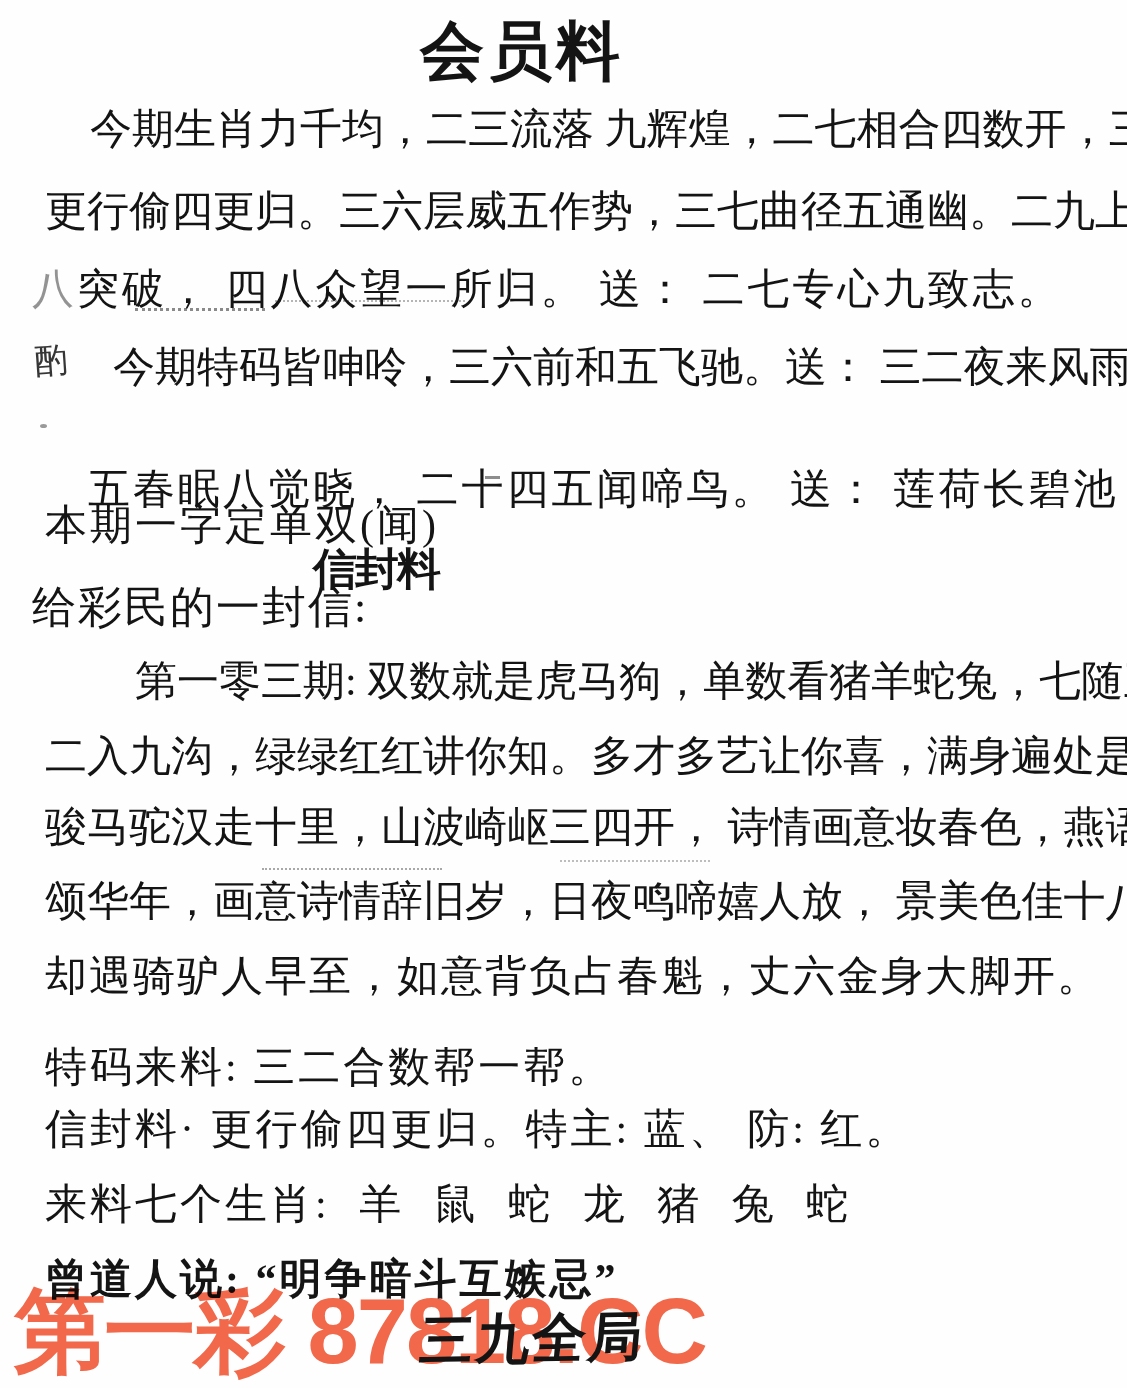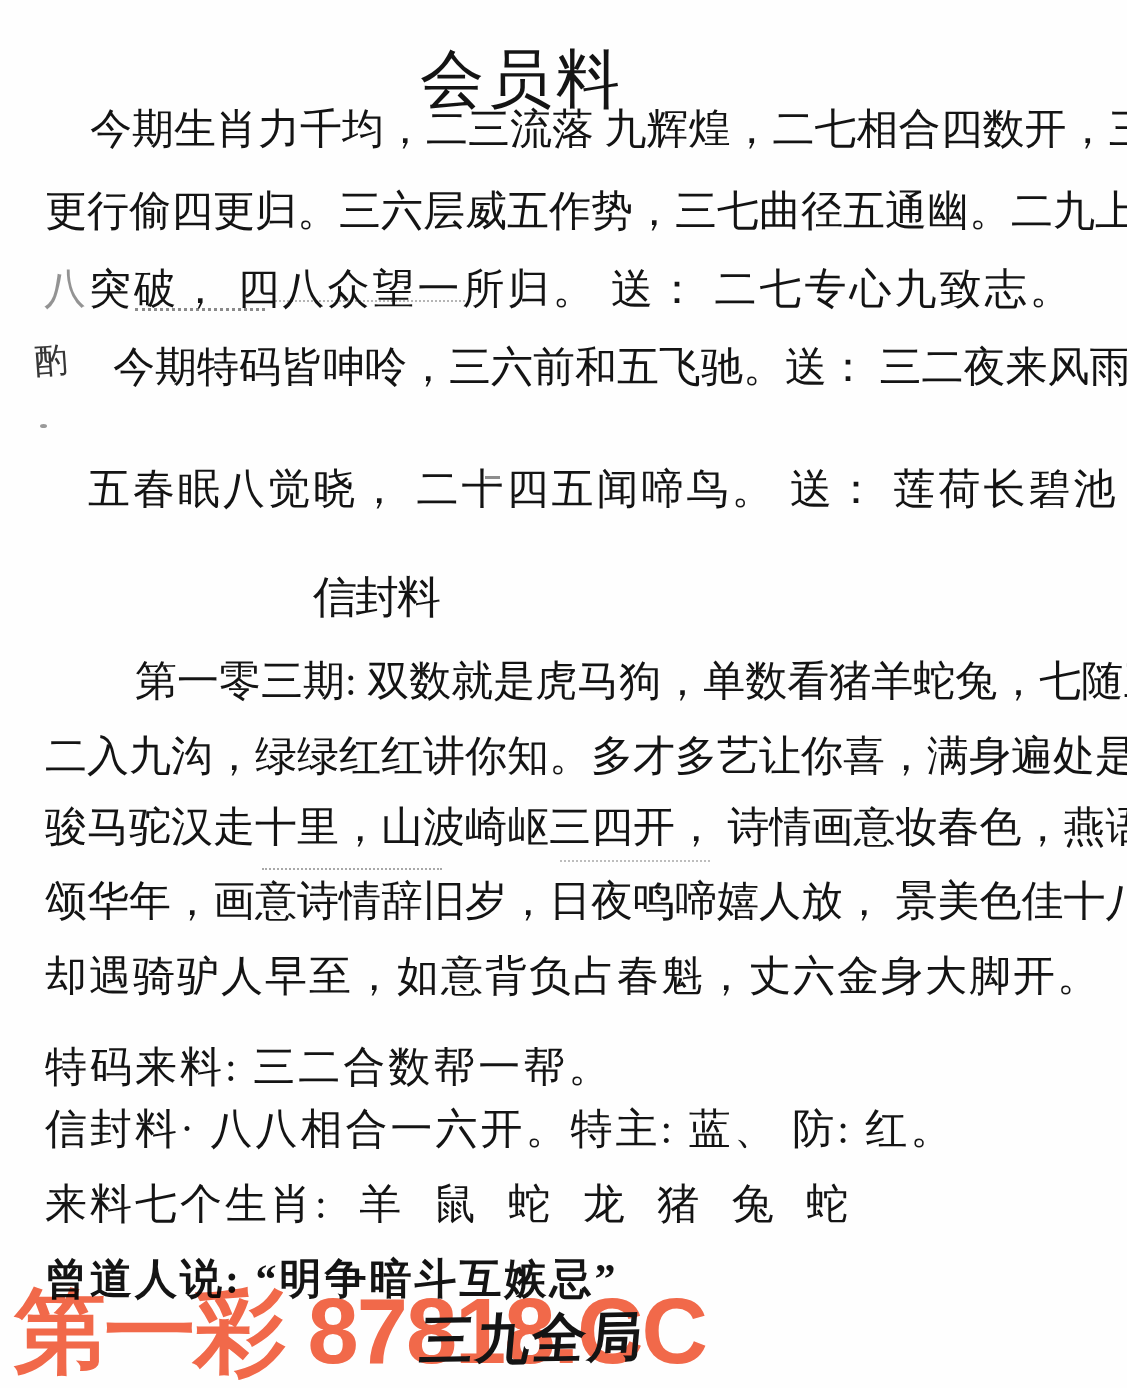--- a/index.html
+++ b/index.html
@@ -21,24 +21,23 @@
     white-space:nowrap;
     z-index:4;
   }
   .just{
     text-align:justify;
     text-align-last:justify;
   }
   .natural{letter-spacing:3px;}
   .sec-title{
     position:absolute;
-    font-weight:normal;
+    font-weight:bold;
     z-index:4;
     white-space:nowrap;
-    margin-top:28px;
   }
   #title-member{left:420px;top:8px;font-size:64px;letter-spacing:4px;}
   #title-envelope{left:313px;top:540px;font-size:44px;letter-spacing:-2px;}
   #intro-line{left:32px;top:578px;font-size:44px;letter-spacing:2px;position:absolute;z-index:4;white-space:nowrap;}
   .faded{opacity:.45;}
   #margin-smudge{
     position:absolute;left:34px;top:338px;
     font-size:34px;transform:rotate(-4deg);
     opacity:.85;z-index:4;
   }
@@ -60,21 +59,21 @@
   .noise{position:absolute;z-index:3;}
   #noise-a{left:135px;top:308px;width:130px;border-top:3px dotted #8a8a8a;}
   #noise-b{left:275px;top:300px;width:190px;border-top:2px dotted #b5b5b5;}
   #noise-c{left:262px;top:868px;width:180px;border-top:2px dotted #a8a8a8;}
   #noise-d{left:560px;top:860px;width:150px;border-top:2px dotted #bdbdbd;}
   #noise-dash{left:485px;top:476px;width:15px;height:3px;background:#8d8d8d;}
   #noise-dot{left:40px;top:424px;width:7px;height:4px;background:#9a9a9a;border-radius:50%;}
   
   .m0{top:100px;text-indent:45px;}
   .m1{top:182px;}
-  .m2{top:260px;left:44px;width:auto;}
+  .m2{top:260px;left:32px;width:auto;}
   .m3{top:338px;text-indent:68px;}
   .m4{top:416px;left:88px;width:auto;margin-top:44px;}
   .m5{top:496px;width:auto;}
   .e0{top:652px;text-indent:90px;}
   .e1{top:727px;}
   .e2{top:798px;}
   .e3{top:872px;}
   .e4{top:947px;width:auto;letter-spacing:2px;text-align:center;}
   .e5{top:1025px;width:auto;margin-top:13px;}
   .e6{top:1100px;width:auto;}
@@ -87,30 +86,32 @@
 <div class="page">
 
   <div id="title-member" class="sec-title">会员料</div>
 
   <div class="line just m0">今期生肖力千均，二三流落 九辉煌，二七相合四数开，三</div>
   <div class="line just m1">更行偷四更归。三六层威五作势，三七曲径五通幽。二九上阵</div>
   <div class="line natural m2"><span class="faded">八</span><span>突破， 四八众望一所归。 送： 二七专心九致志。</span></div>
   <div id="margin-smudge">酌</div>
   <div class="line just m3">今期特码皆呻呤，三六前和五飞驰。送： 三二夜来风雨声。</div>
   <div class="line natural m4">五春眠八觉晓， 二十四五闻啼鸟。 送： 莲荷长碧池</div>
+  <div class="line natural m5">本期一字定单双(闻)</div>
 
   <div id="title-envelope" class="sec-title">信封料</div>
+  <div id="intro-line">给彩民的一封信:</div>
 
   <div class="line just e0">第一零三期: 双数就是虎马狗，单数看猪羊蛇兔，七随三</div>
   <div class="line just e1">二入九沟，绿绿红红讲你知。多才多艺让你喜，满身遍处是黄金，</div>
   <div class="line just e2">骏马驼汉走十里，山波崎岖三四开， 诗情画意妆春色，燕语莺歌</div>
   <div class="line just e3">颂华年，画意诗情辞旧岁，日夜鸣啼嬉人放， 景美色佳十八恋，</div>
   <div class="line natural e4">却遇骑驴人早至，如意背负占春魁，丈六金身大脚开。</div>
   <div class="line natural e5">特码来料: 三二合数帮一帮。</div>
-  <div class="line natural e6">信封料· 八八相合一六开。特主: 蓝、 防: 红。</div>
+  <div class="line natural e6">信封料· 更行偷四更归。特主: 蓝、 防: 红。</div>
   <div class="line natural e7">来料七个生肖: 羊 鼠 蛇 龙 猪 兔 蛇</div>
   <div class="line natural e8">曾道人说: “明争暗斗互嫉忌”</div>
 
   <div id="watermark" style="color: rgb(242, 105, 74);">第一彩 87818.CC</div>
   <div id="brush-text">三九全局</div>
 
   <div id="noise-a" class="noise"></div>
   <div id="noise-b" class="noise"></div>
   <div id="noise-c" class="noise"></div>
   <div id="noise-d" class="noise"></div>

